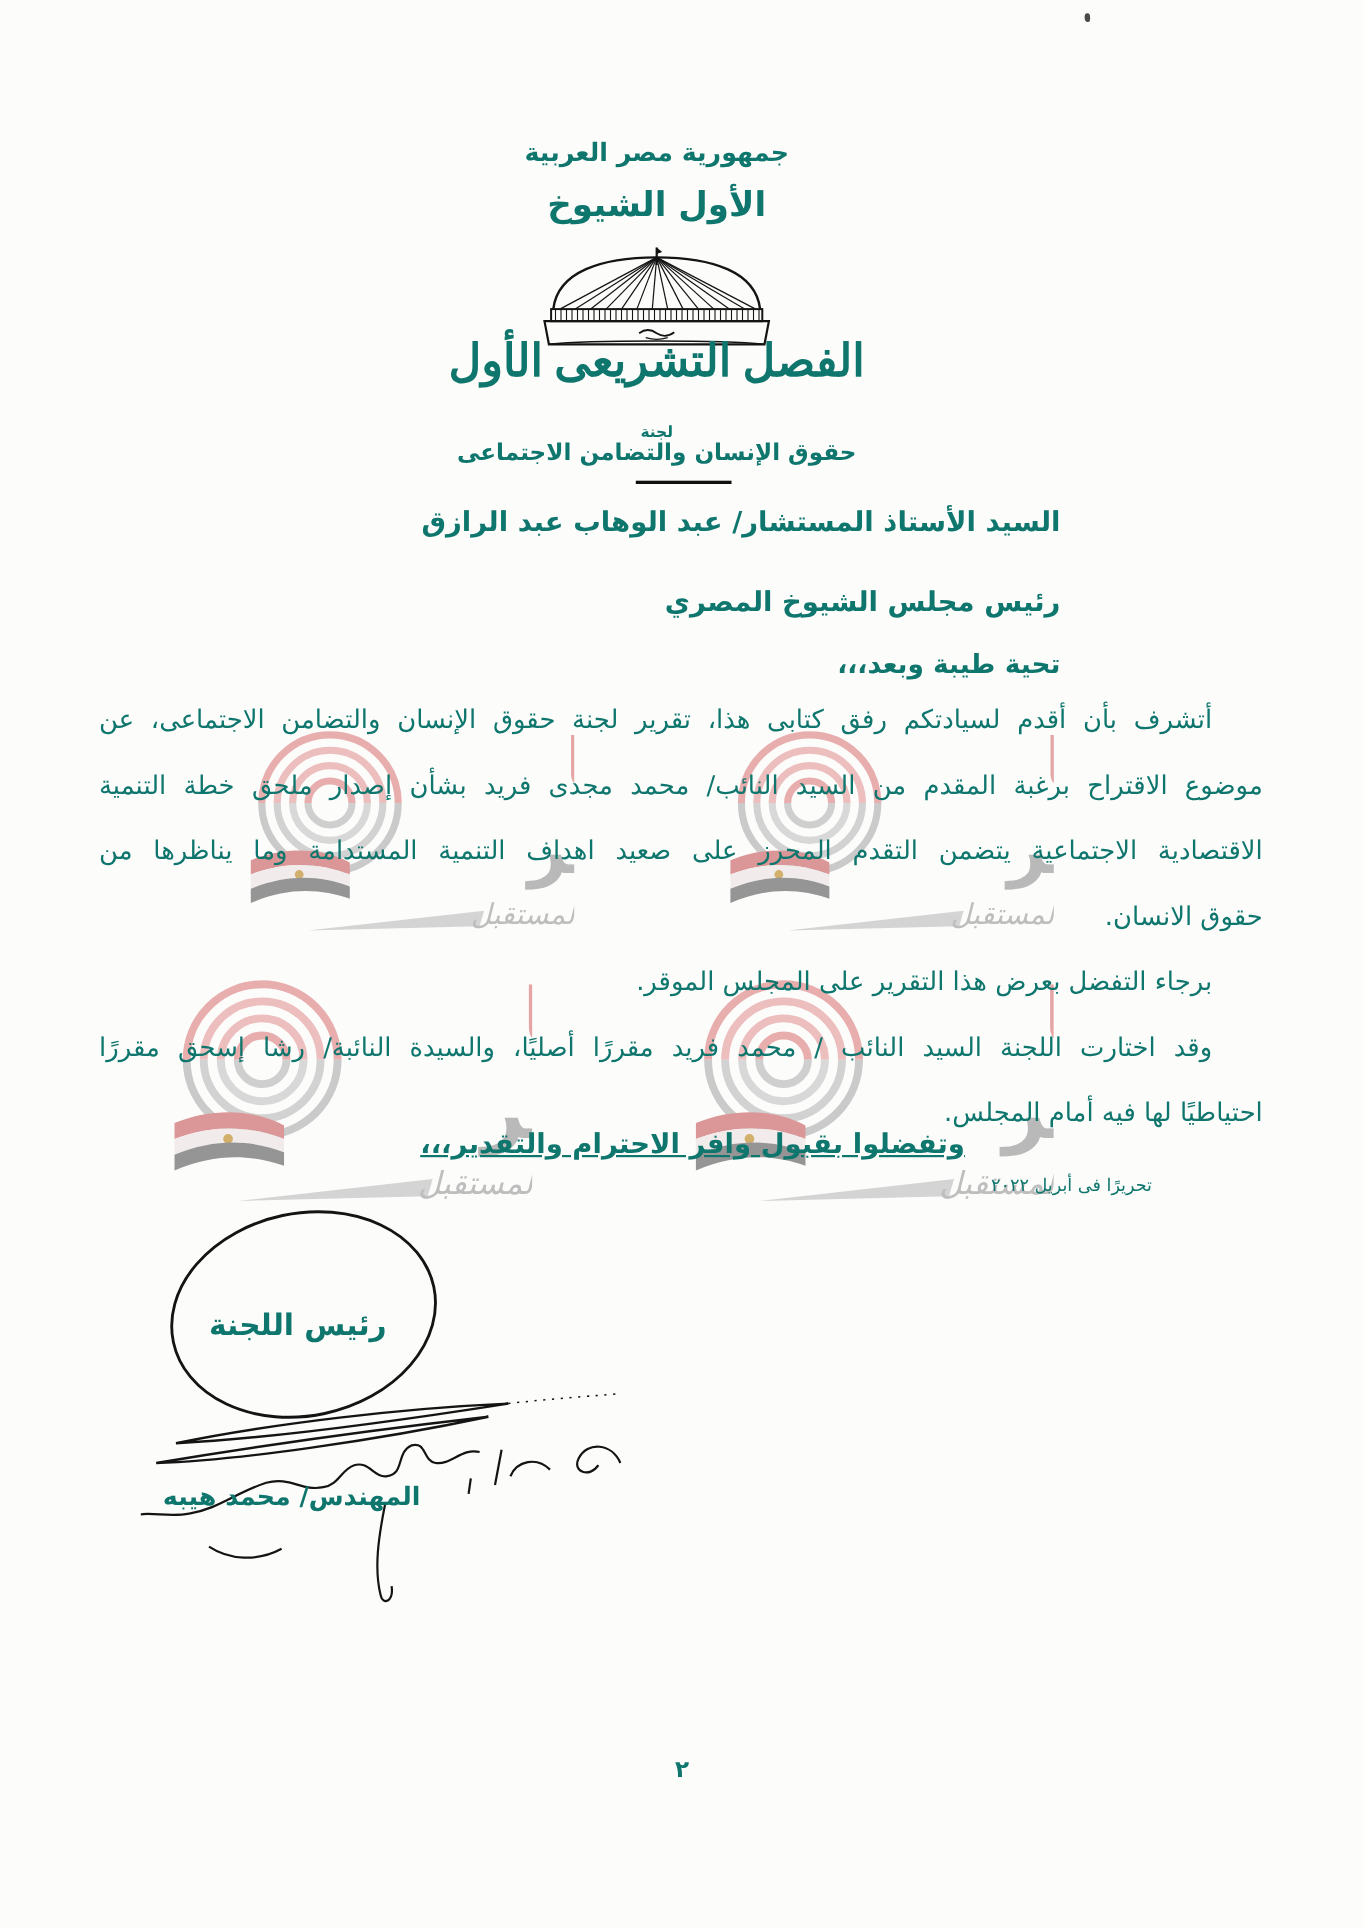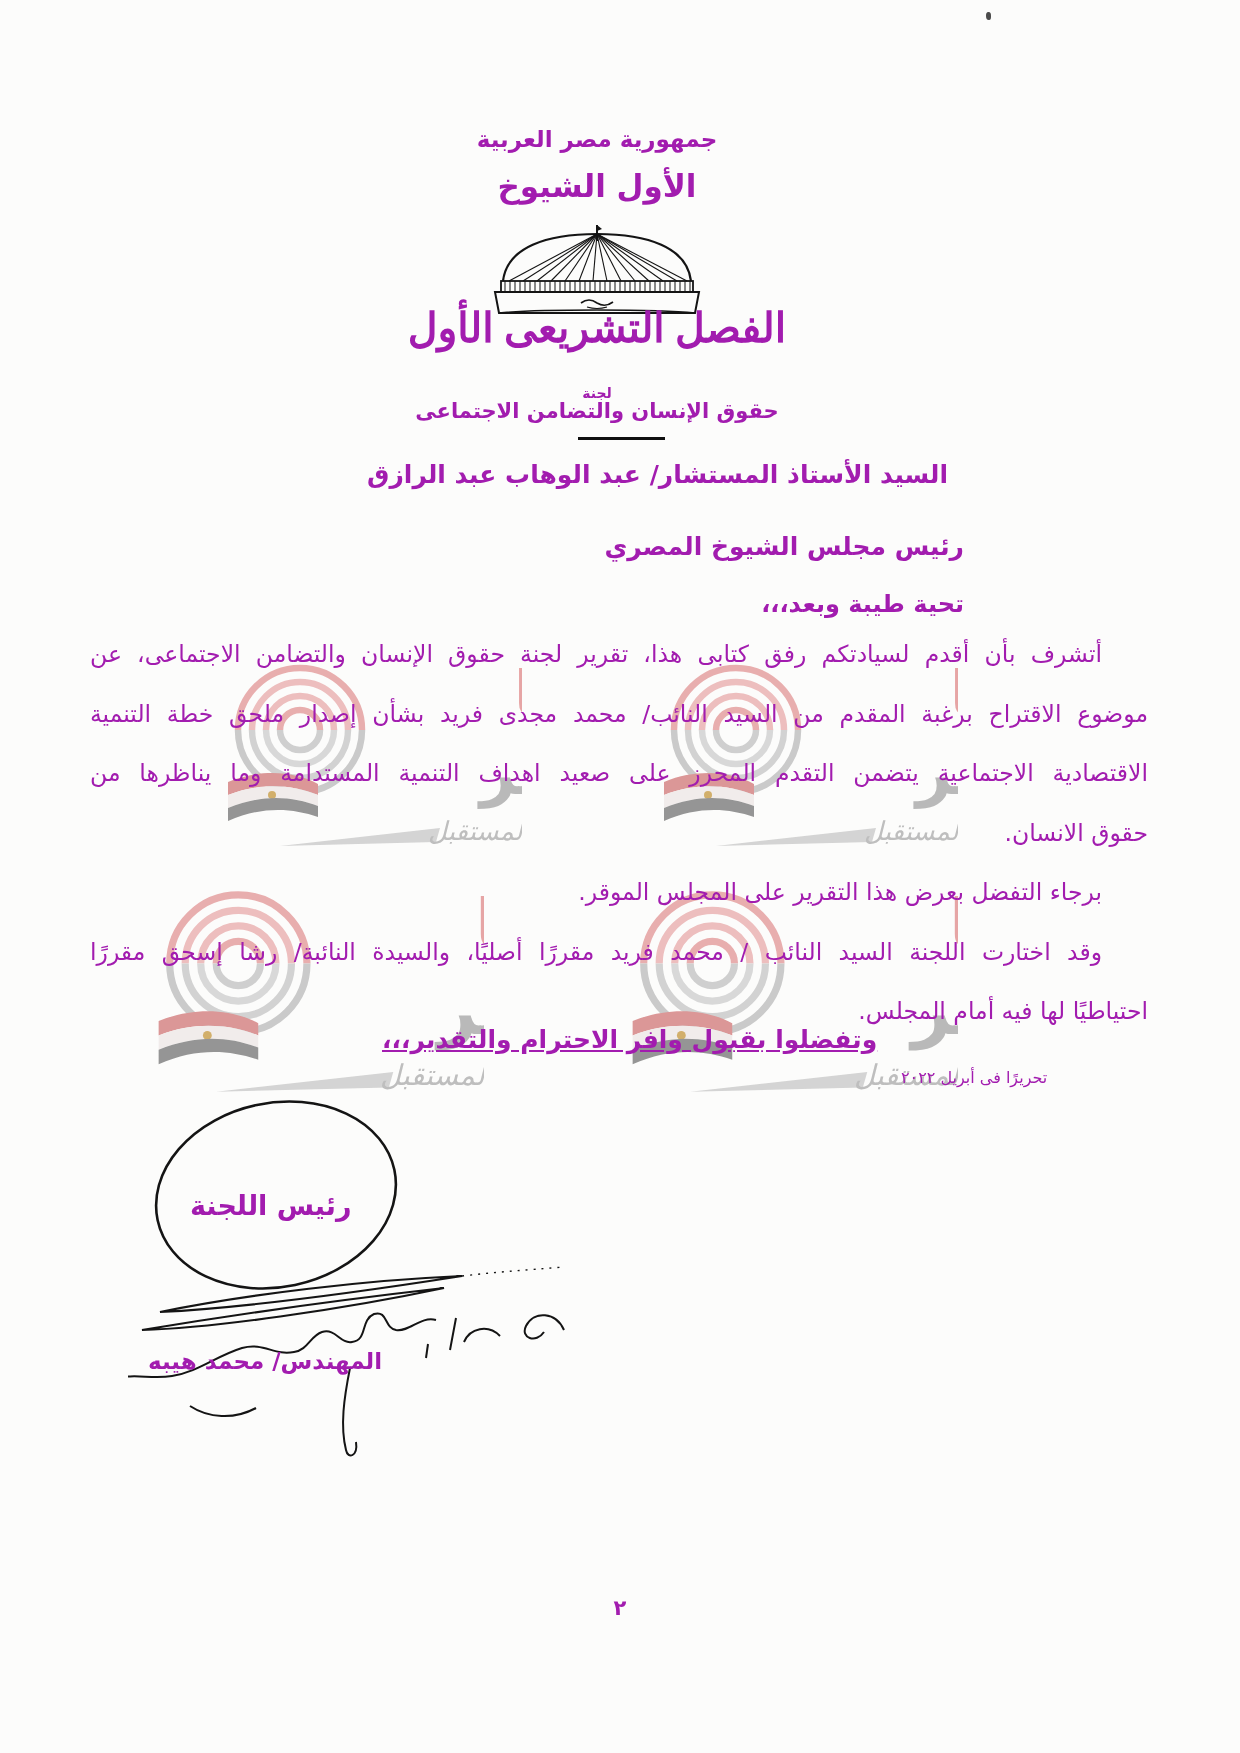--- a/index.html
+++ b/index.html
@@ -1,18 +1,18 @@
 <!DOCTYPE html>
 <html lang="ar" dir="rtl"><head>
 <meta charset="utf-8">
 <style>
   html,body{margin:0;padding:0;background:#888;}
   .page{
     position:relative;width:1240px;height:1753px;margin:0 auto;
-    background:#fcfcfb;color:#a21caf;overflow:hidden;
+    background:#fcfcfb;color:#0f766e;overflow:hidden;
     font-family:"DejaVu Sans",sans-serif;direction:rtl;
   }
   .abs{position:absolute;}
   .layer{z-index:2;}
   .wm{position:absolute;z-index:1;opacity:.92;}
   .wm1{left:222px;top:642px;width:300px;height:205px;}
   .wm2{left:658px;top:642px;width:300px;height:205px;}
   .wm3{left:152px;top:866px;width:332px;height:227px;}
   .wm4{left:626px;top:866px;width:332px;height:227px;}
 
@@ -21,21 +21,21 @@
   .hdr-republic{top:126px;font-size:23px;font-weight:700;letter-spacing:.5px;}
   .hdr-council{top:168px;font-size:31px;font-weight:800;}
   .hdr-dome{top:219px;}
   .hdr-term{top:304px;font-size:41px;font-weight:800;letter-spacing:-1px;font-family:Liberation Serif, serif;}
   .hdr-session{top:354px;font-size:25px;font-weight:800;}
   .hdr-committee-word{top:385px;font-size:14px;font-weight:700;}
   .hdr-committee-name{top:399px;font-size:21px;font-weight:800;}
   .hdr-rule{left:578px;top:437px;width:87px;height:3px;background:#101010;z-index:2;}
 
   
-  .r1{right:292px;top:460px;font-size:25px;font-weight:700;}
+  .r1{right:276px;top:460px;font-size:25px;font-weight:700;}
   .r2{right:276px;top:532px;font-size:25px;font-weight:700;}
   .sal{right:276px;top:590px;font-size:24px;font-weight:700;}
 
   
   .bodytext{right:92px;top:625px;width:1058px;font-size:23.5px;line-height:59.5px;z-index:2;}
   .bline{text-align:justify;text-align-last:justify;text-justify:inter-word;white-space:nowrap;}
   .bline.lastline{text-align-last:right;white-space:normal;}
   .bline.indent{padding-right:46px;}
   .closing{left:382px;top:1025px;font-size:25px;font-weight:800;text-decoration:underline;}
   .dateline{left:901px;top:1068px;font-size:16px;}

